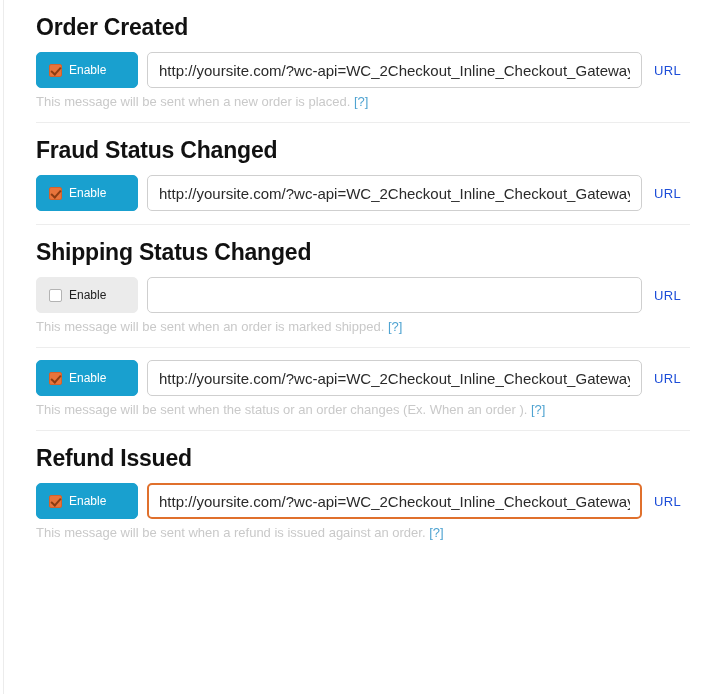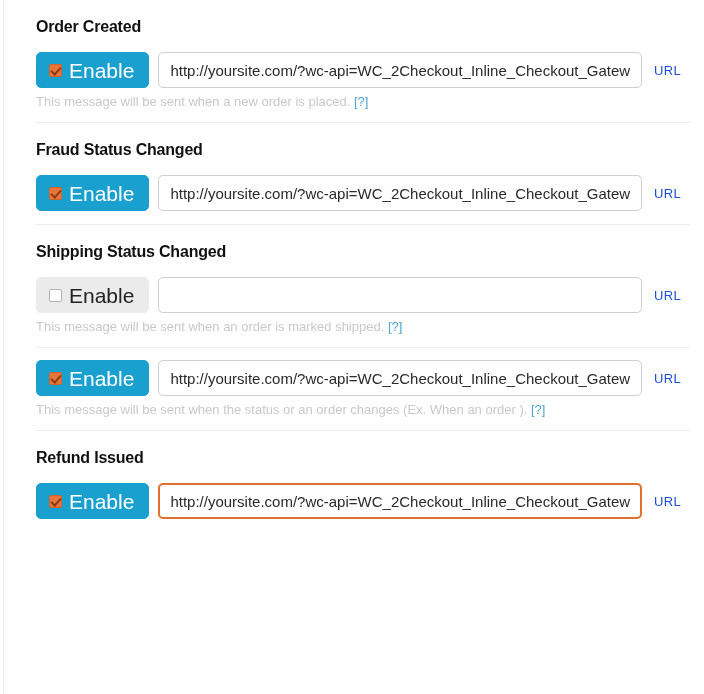--- a/index.html
+++ b/index.html
@@ -25,21 +25,21 @@
     background: #ececec;
   }
   .page {
     position: relative;
     padding: 0 0 0 0;
   }
   .section {
     padding: 0 14px 0 36px;
   }
   .section-head {
-    font-size: 16px;
+    font-size: 23px;
     font-weight: bold;
     letter-spacing: -0.2px;
     color: #111111;
     margin: 0;
     padding-top: 14px;
     line-height: 26px;
   }
   .row {
     display: flex;
     align-items: center;
@@ -50,21 +50,21 @@
     display: inline-flex;
     align-items: center;
     gap: 7px;
     height: 36px;
     box-sizing: border-box;
     padding: 0 14px 0 12px;
     border-radius: 5px;
     border: 1px solid transparent;
     cursor: pointer;
     user-select: none;
-    font-size: 21px;
+    font-size: 12px;
     line-height: 1;
     white-space: nowrap;
     min-width: 102px;
   }
   .enable-btn.on {
     background: #19a0cf;
     color: #ffffff;
     border-color: #19a0cf;
   }
   .enable-btn.off {
@@ -209,14 +209,15 @@
     <div class="section last">
       <h2 class="section-head">Refund Issued</h2>
       <div class="row">
         <div class="enable-btn on">
           <span class="cbx checked"></span>
           <span class="enable-label">Enable</span>
         </div>
         <input type="text" class="url-input focused" value="http://yoursite.com/?wc-api=WC_2Checkout_Inline_Checkout_Gateway" style="">
         <span class="url-suffix">URL</span>
       </div>
+      <div class="help"><span>This message will be sent when a refund is issued against an order.</span> <a class="qmark">[?]</a></div>
     </div>
   </div>
 
 </body></html>

